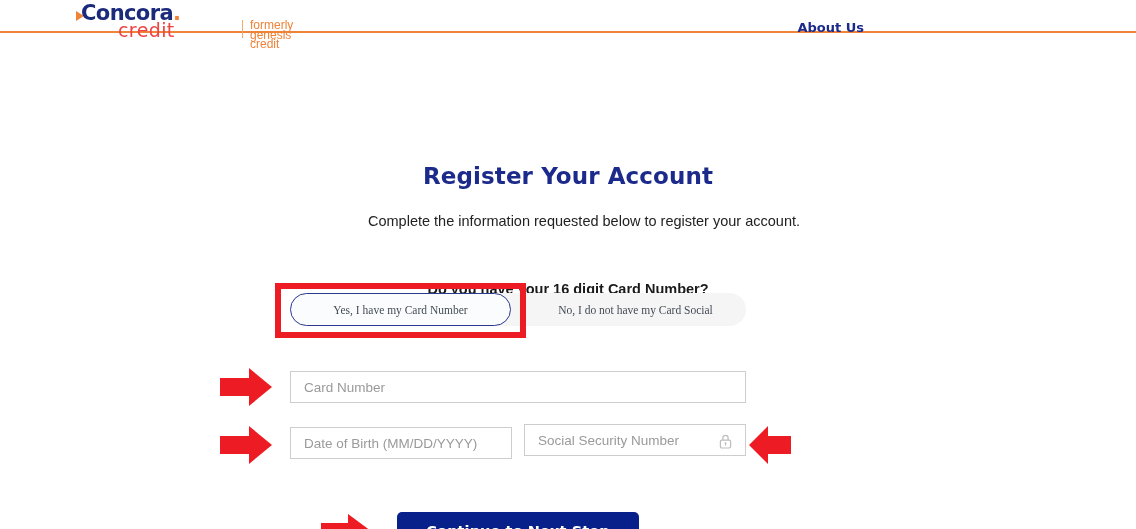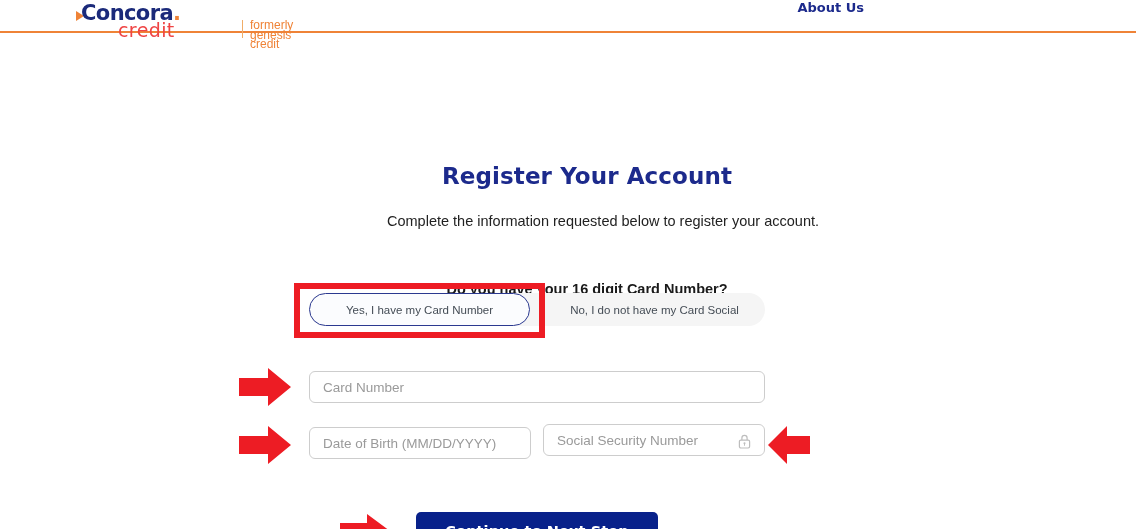--- a/index.html
+++ b/index.html
@@ -87,35 +87,34 @@
     top: 17px;
     font-size: 12px;
     line-height: 9.5px;
     color: #ef8337;
     white-space: pre-line;
     font-family: "Liberation Sans", sans-serif;
   }
   .about-us {
     position: absolute;
     right: 272px;
-    top: 0;
+    top: 20px;
     font-family: "DejaVu Sans", sans-serif;
     font-size: 13px;
     font-weight: bold;
     color: #1c2a8c;
     text-decoration: none;
     cursor: pointer;
   }
 
   
   .main {
     position: relative;
     width: 1008px;
     height: 484px;
-    margin-left: 19px;
   }
   .page-title {
     position: absolute;
     top: 115px;
     left: 0;
     width: 1136px;
     text-align: center;
     font-family: "DejaVu Sans", sans-serif;
     font-size: 23px;
     font-weight: bold;
@@ -142,20 +141,21 @@
     color: #1a1a1a;
   }
 
   
   .toggle-wrap {
     position: absolute;
     left: 290px;
     top: 260px;
     width: 456px;
     height: 33px;
+    font-family: Liberation Serif, serif;
   }
   .toggle-bg {
     position: absolute;
     left: 0;
     top: 0;
     width: 456px;
     height: 33px;
     background: #f5f5f5;
     border-radius: 17px;
   }
@@ -196,21 +196,21 @@
     border: 6px solid #ed1c24;
     box-sizing: border-box;
     pointer-events: none;
   }
 
   
   .field {
     position: absolute;
     box-sizing: border-box;
     border: 1px solid #cdcdcd;
-    border-radius: 6px;
+    border-radius: 0;
     background: #ffffff;
     height: 32px;
     font-size: 13.5px;
     color: #9a9a9a;
     padding: 0 13px;
     font-family: "Liberation Sans", sans-serif;
     outline: none;
   }
   .field::placeholder {
     color: #9a9a9a;

